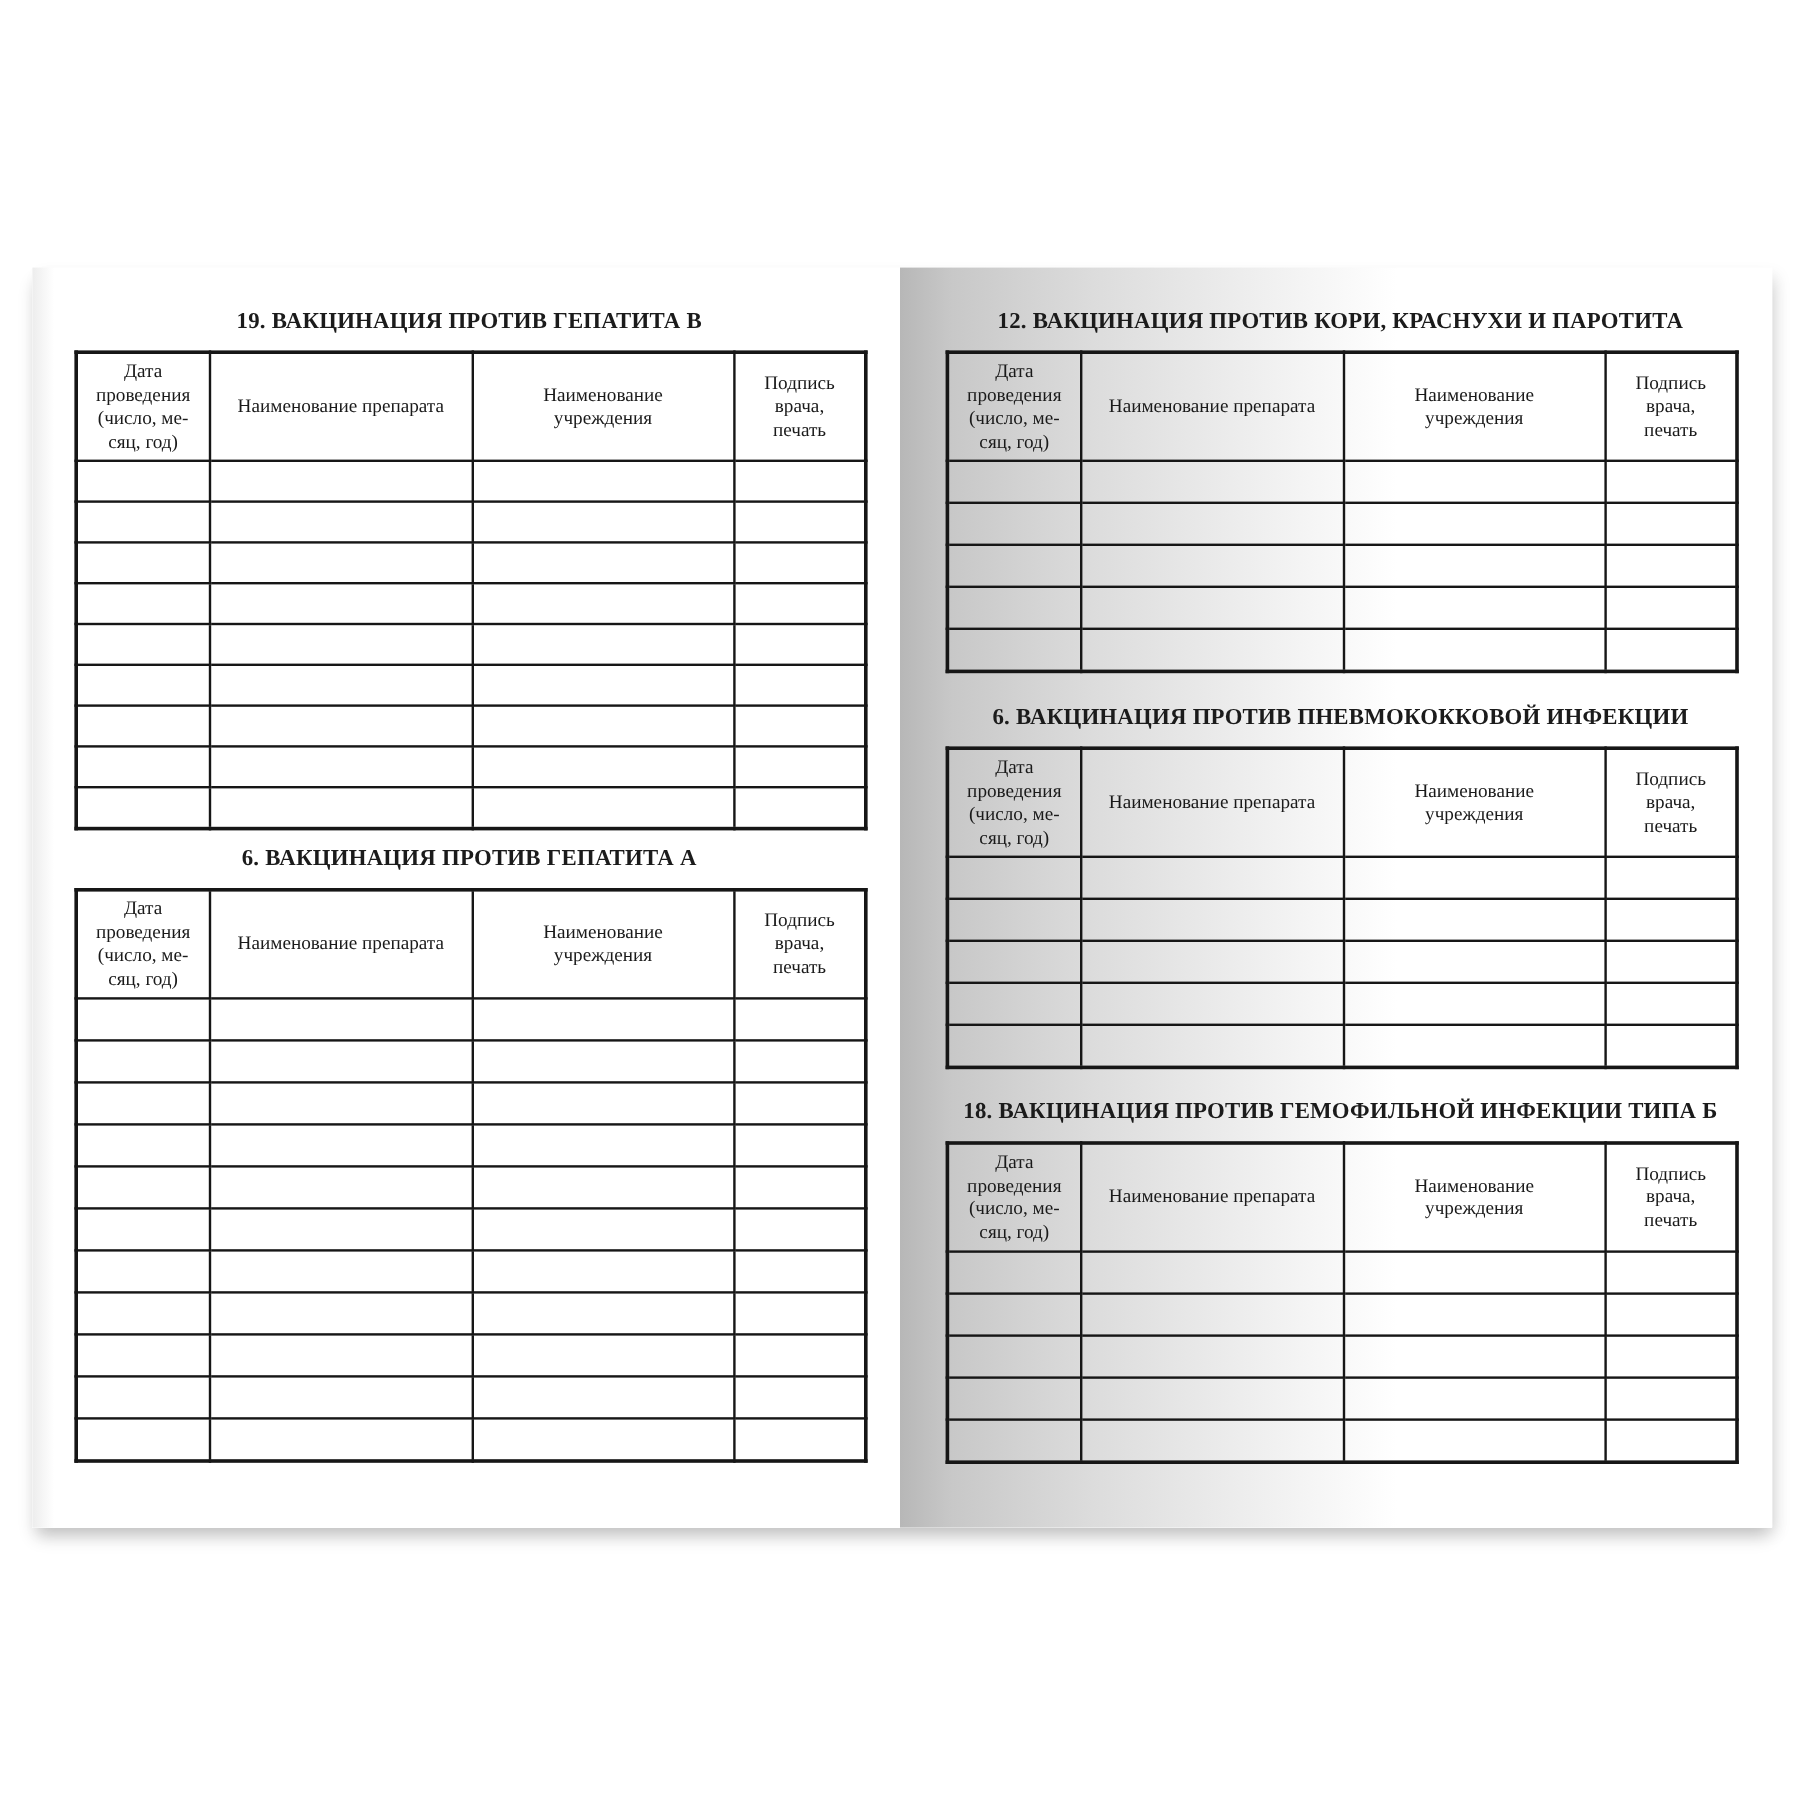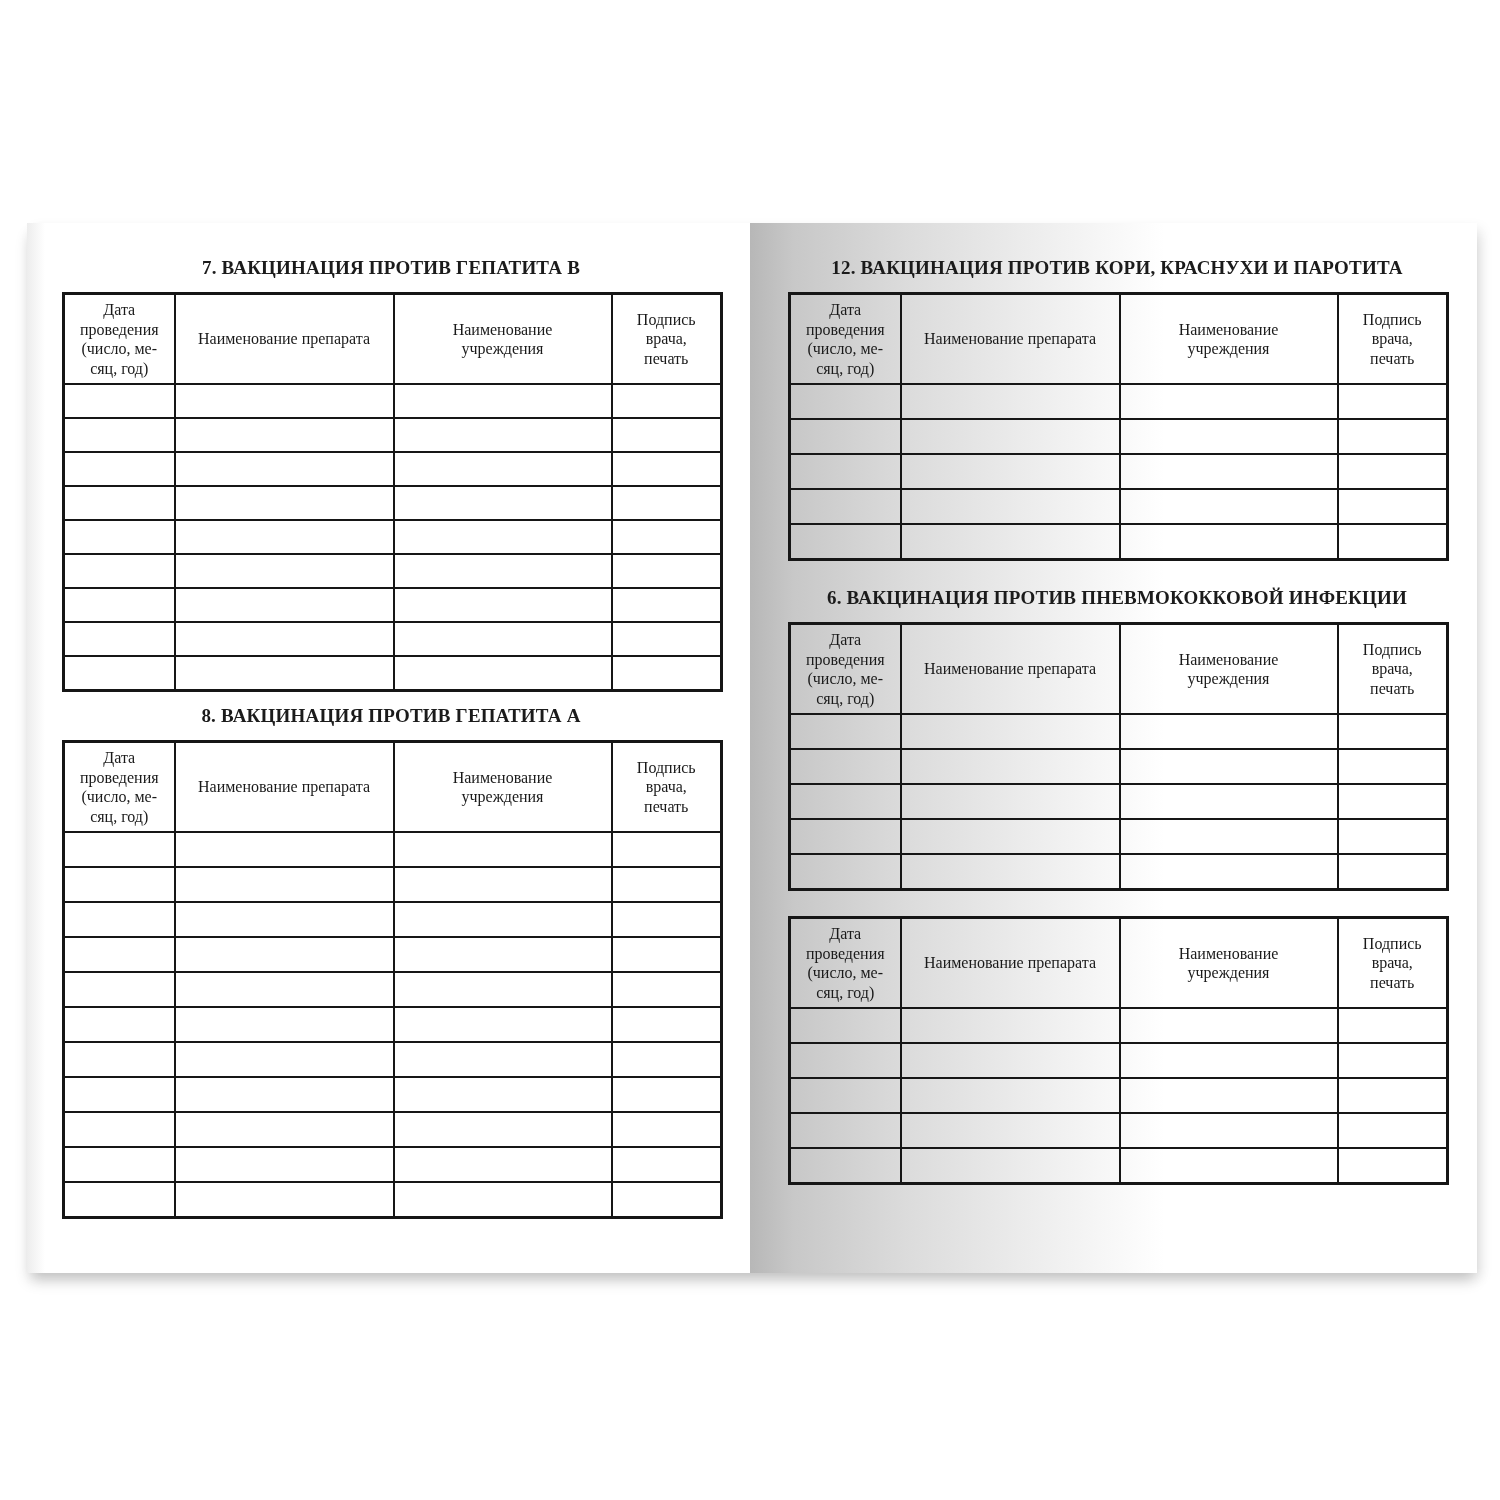--- a/index.html
+++ b/index.html
@@ -86,21 +86,21 @@
 </style>
 </head>
 <body>
 
 <div class="stage">
   <div class="spread">
 
     <div class="page page-left">
 
       <section class="sec sec-14">
-        <h2 class="sec-title">7. ВАКЦИНАЦИЯ ПРОТИВ ГЕПАТИТА В</h2>
+        <h2 class="sec-title">19. ВАКЦИНАЦИЯ ПРОТИВ ГЕПАТИТА В</h2>
         <table class="vacc-table">
           <colgroup>
               <col class="c1">
               <col class="c2">
               <col class="c3">
               <col class="c4">
             </colgroup>
           <thead>
             <tr>
               <th class="pre">Дата
@@ -168,21 +168,21 @@
                 <td></td>
                 <td></td>
                 <td></td>
                 <td></td>
               </tr>
             </tbody>
         </table>
       </section>
 
       <section class="sec sec-15">
-        <h2 class="sec-title">8. ВАКЦИНАЦИЯ ПРОТИВ ГЕПАТИТА А</h2>
+        <h2 class="sec-title">6. ВАКЦИНАЦИЯ ПРОТИВ ГЕПАТИТА А</h2>
         <table class="vacc-table">
           <colgroup>
               <col class="c1">
               <col class="c2">
               <col class="c3">
               <col class="c4">
             </colgroup>
           <thead>
             <tr>
               <th class="pre">Дата
@@ -382,20 +382,21 @@
                 <td></td>
                 <td></td>
                 <td></td>
                 <td></td>
               </tr>
             </tbody>
         </table>
       </section>
 
       <section class="sec sec-18">
+        <h2 class="sec-title">18. ВАКЦИНАЦИЯ ПРОТИВ ГЕМОФИЛЬНОЙ ИНФЕКЦИИ ТИПА Б</h2>
         <table class="vacc-table">
           <colgroup>
               <col class="c1">
               <col class="c2">
               <col class="c3">
               <col class="c4">
             </colgroup>
           <thead>
             <tr>
               <th class="pre">Дата

